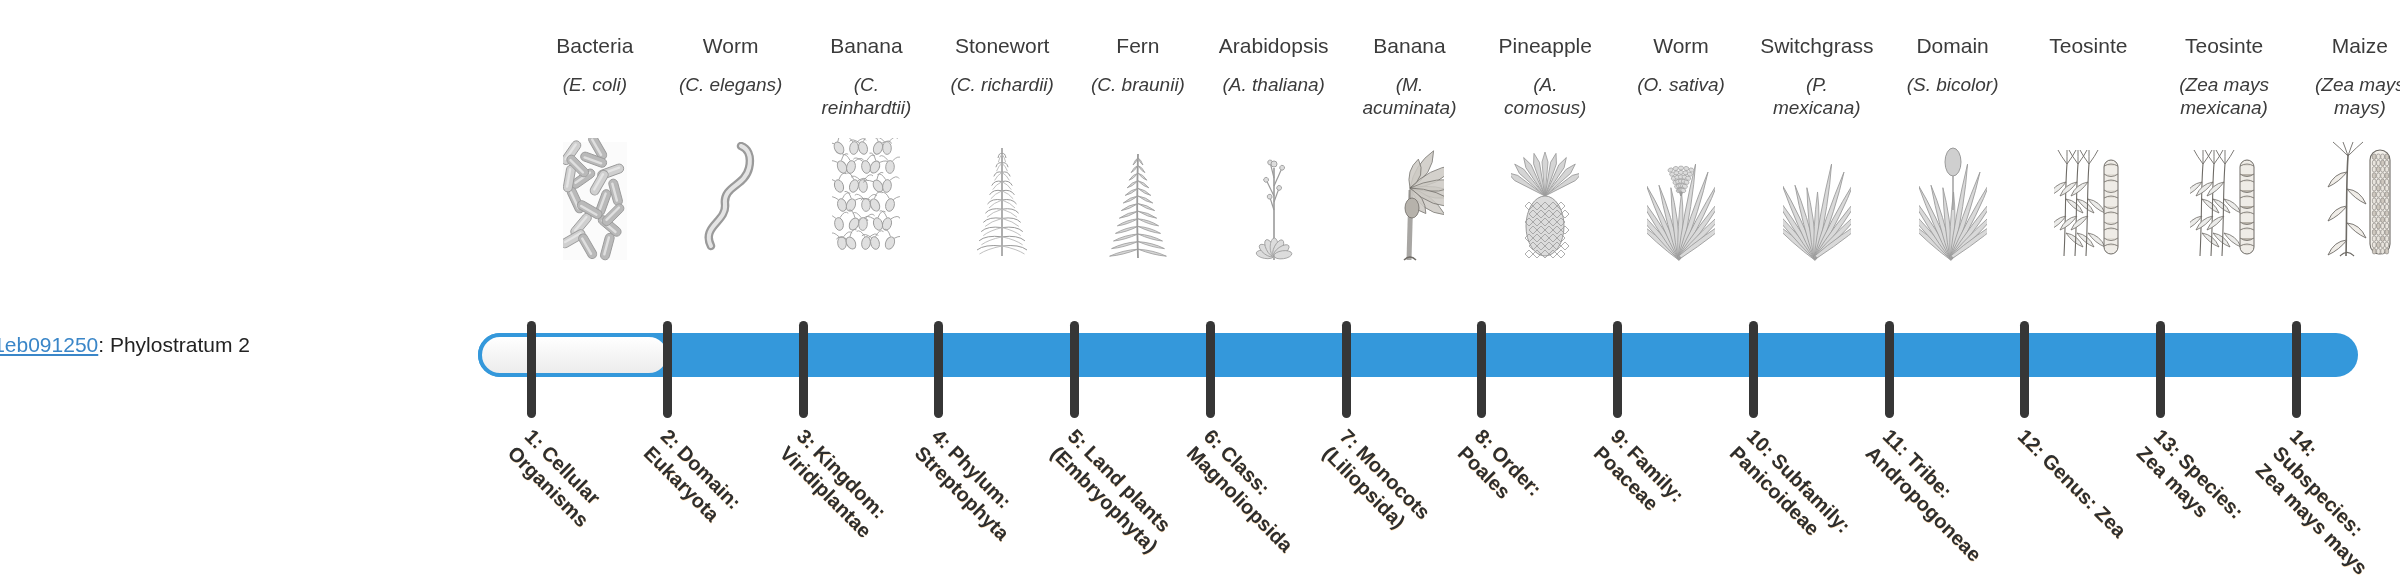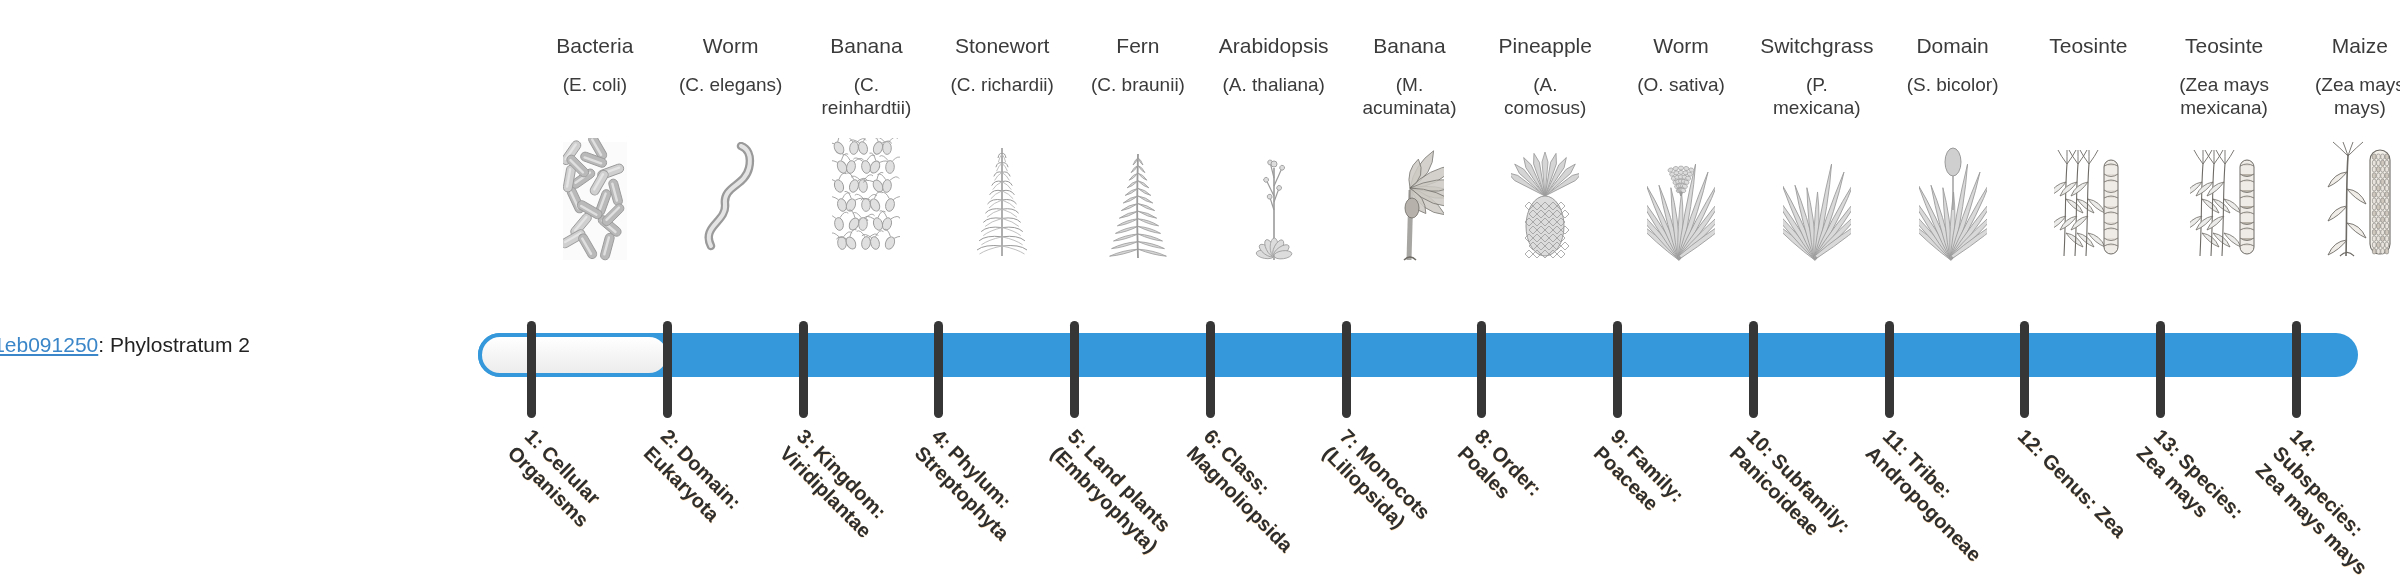--- a/index.html
+++ b/index.html
@@ -38,20 +38,21 @@
   }
   .common-name{
     font-size:21px;
     color:#3b3b3b;
     line-height:1.15;
     white-space:nowrap;
   }
   .sci-name{
     margin-top:16px;
     font-size:19px;
+    font-style:italic;
     color:#3b3b3b;
     line-height:1.2;
   }
 
   .organism-img{
     position:absolute;
     top:166px;
     height:96px;
     display:flex;
     align-items:flex-end;

